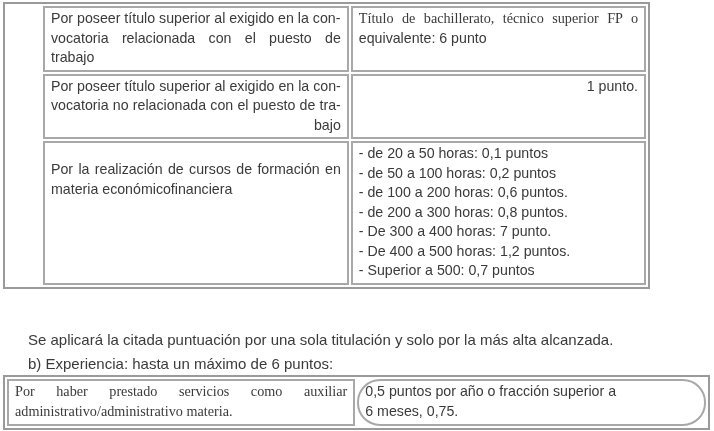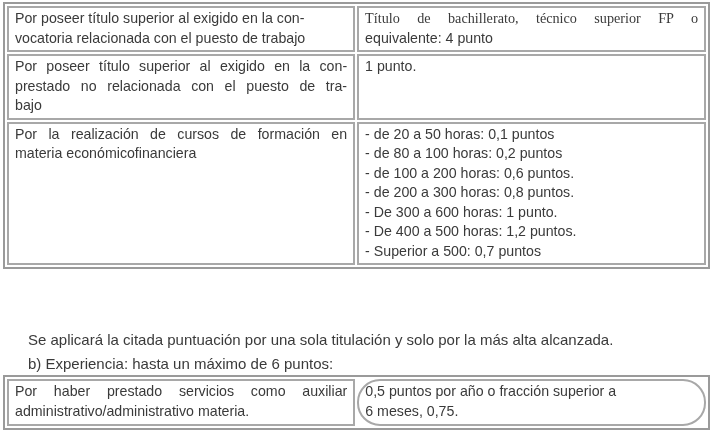--- a/index.html
+++ b/index.html
@@ -11,75 +11,75 @@
     position: absolute; left: 3px; border-collapse: separate; border-spacing: 2px;
     background: #ffffff;
     border: 2px solid #9a9a9a;
   }
   table.grid td {
     border: 2px solid #a8a8a8;
     vertical-align: top;
     padding: 1px 6px 2px 6px;
     line-height: 19.5px;
   }
-  #t1 { top: 2px; width: 707px; }
+  #t1 { top: 2px; width: 647px; padding-left: 36px; }
   #t1 td.c1 { width: 333px; text-align: justify; }
   #t1 td.c2 { width: 334px; }
   #t1 tr.r1 td { height: 37px; }
-  #t1 tr.r2 td { height: 58px; }
+  #t1 tr.r2 td { height: 58px; text-align: right; }
   #t1 tr.r3 td { height: 136px; }
   #t1 tr.r4 td { height: 56px; }
   .justify { text-align: justify; text-align-last: left; }
   .line { display: block; }
   p.note {
     position: absolute; margin: 0; left: 28px; font-size: 15px; color: #3a3a3a;
   }
   #p1 { top: 331px; }
   #p2 { top: 355px; }
   #t2 { top: 375px; width: 707px; }
   #t2 td { height: 40px; }
-  #t2 td.c1 { width: 333px; text-align: justify; text-align-last: left; }
+  #t2 td.c1 { width: 333px; text-align: justify; text-align-last: left; font-family: Liberation Serif, serif; }
   #t2 td.c2 { width: 334px; border-radius: 23px; }
 </style>
 </head>
 <body>
 
 <table class="grid" id="t1">
   <tbody>
       <tr class="r1">
     <td class="c1">
       <span class="line justify">Por poseer título superior al exigido en la con-</span>
       <span class="line">vocatoria relacionada con el puesto de trabajo</span>
     </td>
     <td class="c2">
       <span class="line justify" style="text-align-last: justify; font-family: Liberation Serif, serif;">Título de bachillerato, técnico superior FP o</span>
-      <span class="line">equivalente: 4 punto</span>
+      <span class="line">equivalente: 6 punto</span>
     </td>
   </tr>
   <tr class="r2">
     <td class="c1">
       <span class="line" style="text-align-last: justify;">Por poseer título superior al exigido en la con-</span>
-      <span class="line" style="text-align-last: justify;">prestado no relacionada con el puesto de tra-</span>
+      <span class="line" style="text-align-last: justify;">vocatoria no relacionada con el puesto de tra-</span>
       <span class="line">bajo</span>
     </td>
     <td class="c2">
       <span class="line">1 punto.</span>
     </td>
   </tr>
   <tr class="r3">
     <td class="c1">
-      <span class="line" style="text-align-last: justify;">Por la realización de cursos de formación en</span>
+      <span class="line" style="text-align-last: justify; margin-top: 16px;">Por la realización de cursos de formación en</span>
       <span class="line">materia económicofinanciera</span>
     </td>
     <td class="c2">
       <span class="line">- de 20 a 50 horas: 0,1 puntos</span>
-      <span class="line">- de 80 a 100 horas: 0,2 puntos</span>
+      <span class="line">- de 50 a 100 horas: 0,2 puntos</span>
       <span class="line">- de 100 a 200 horas: 0,6 puntos.</span>
       <span class="line">- de 200 a 300 horas: 0,8 puntos.</span>
-      <span class="line">- De 300 a 600 horas: 1 punto.</span>
+      <span class="line">- De 300 a 400 horas: 7 punto.</span>
       <span class="line">- De 400 a 500 horas: 1,2 puntos.</span>
       <span class="line">- Superior a 500: 0,7 puntos</span>
     </td>
   </tr>
 </tbody>
   </table>
 
 <p class="note" id="p1">Se aplicará la citada puntuación por una sola titulación y solo por la más alta alcanzada.</p>
 <p class="note" id="p2">b) Experiencia: hasta un máximo de 6 puntos:</p>
 

